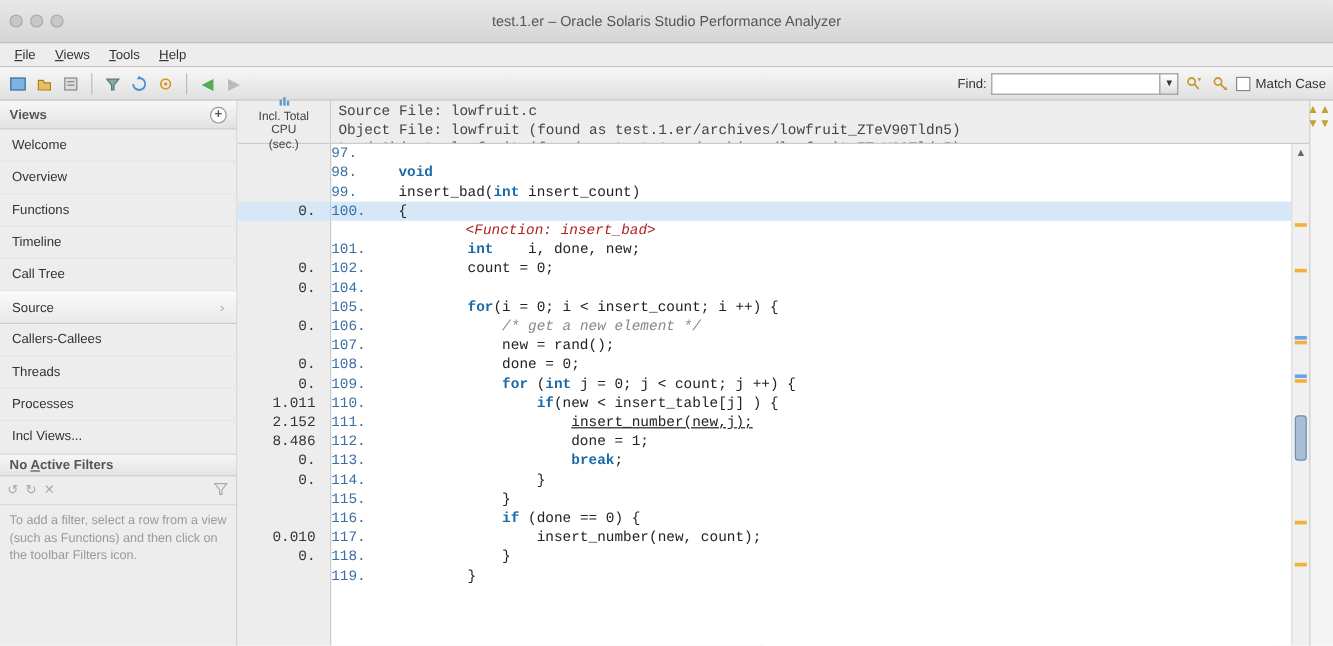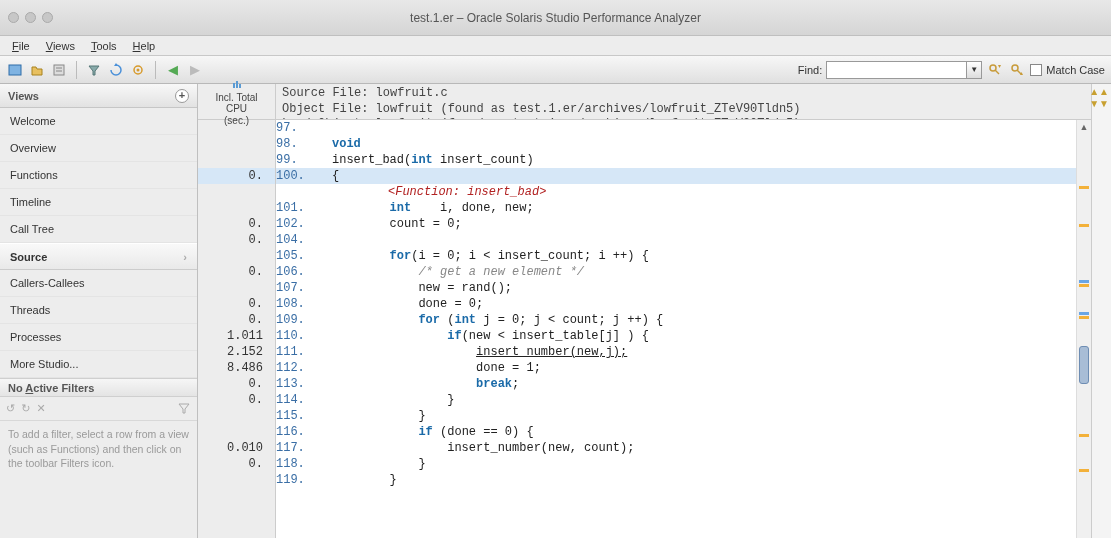--- a/index.html
+++ b/index.html
@@ -71,21 +71,21 @@
     padding:0 8px; justify-content:space-between; font-weight:bold; color:#555;
   }
   .side-head .plus { width:14px; height:14px; border-radius:50%; border:1px solid #999;
     display:flex; align-items:center; justify-content:center; font-size:11px; line-height:1; background:#fff;}
   .viewlist { border-bottom:1px solid #cfcfcf; }
   .viewlist .item {
     height:27px; display:flex; align-items:center; padding:0 10px; color:#333;
     border-bottom:1px solid #e4e4e4; background:#ededed;
   }
   .viewlist .item.sel {
-    background:linear-gradient(#f9f9f9,#e9e9e9); font-weight:bold;
+    background:linear-gradient(#f9f9f9,#e9e9e9); font-weight:normal;
     border-top:1px solid #fff; border-bottom:1px solid #ccc;
     justify-content:space-between;
   }
   .viewlist .item.sel .chev { color:#aaa; }
   .filters-head {
     height:18px; border-bottom:1px solid #cfcfcf; background:linear-gradient(#f6f6f6,#e4e4e4);
     display:flex; align-items:center; padding:0 8px; font-weight:bold; color:#555;
   }
   .filter-tb {
     height:24px; display:flex; align-items:center; padding:0 6px; gap:6px;
@@ -272,21 +272,21 @@
         <div class="item">
           <span>Callers-Callees</span>
         </div>
         <div class="item">
           <span>Threads</span>
         </div>
         <div class="item">
           <span>Processes</span>
         </div>
         <div class="item">
-          <span>More Studio...</span>
+          <span>Incl Views...</span>
         </div>
       </div>
     <div class="filters-head">
       <span>No <u>A</u>ctive Filters</span>
     </div>
     <div class="filter-tb">
       <span>↺</span>
       <span>↻</span>
       <span>✕</span>
       <span class="funnel"><svg width="14" height="14">

